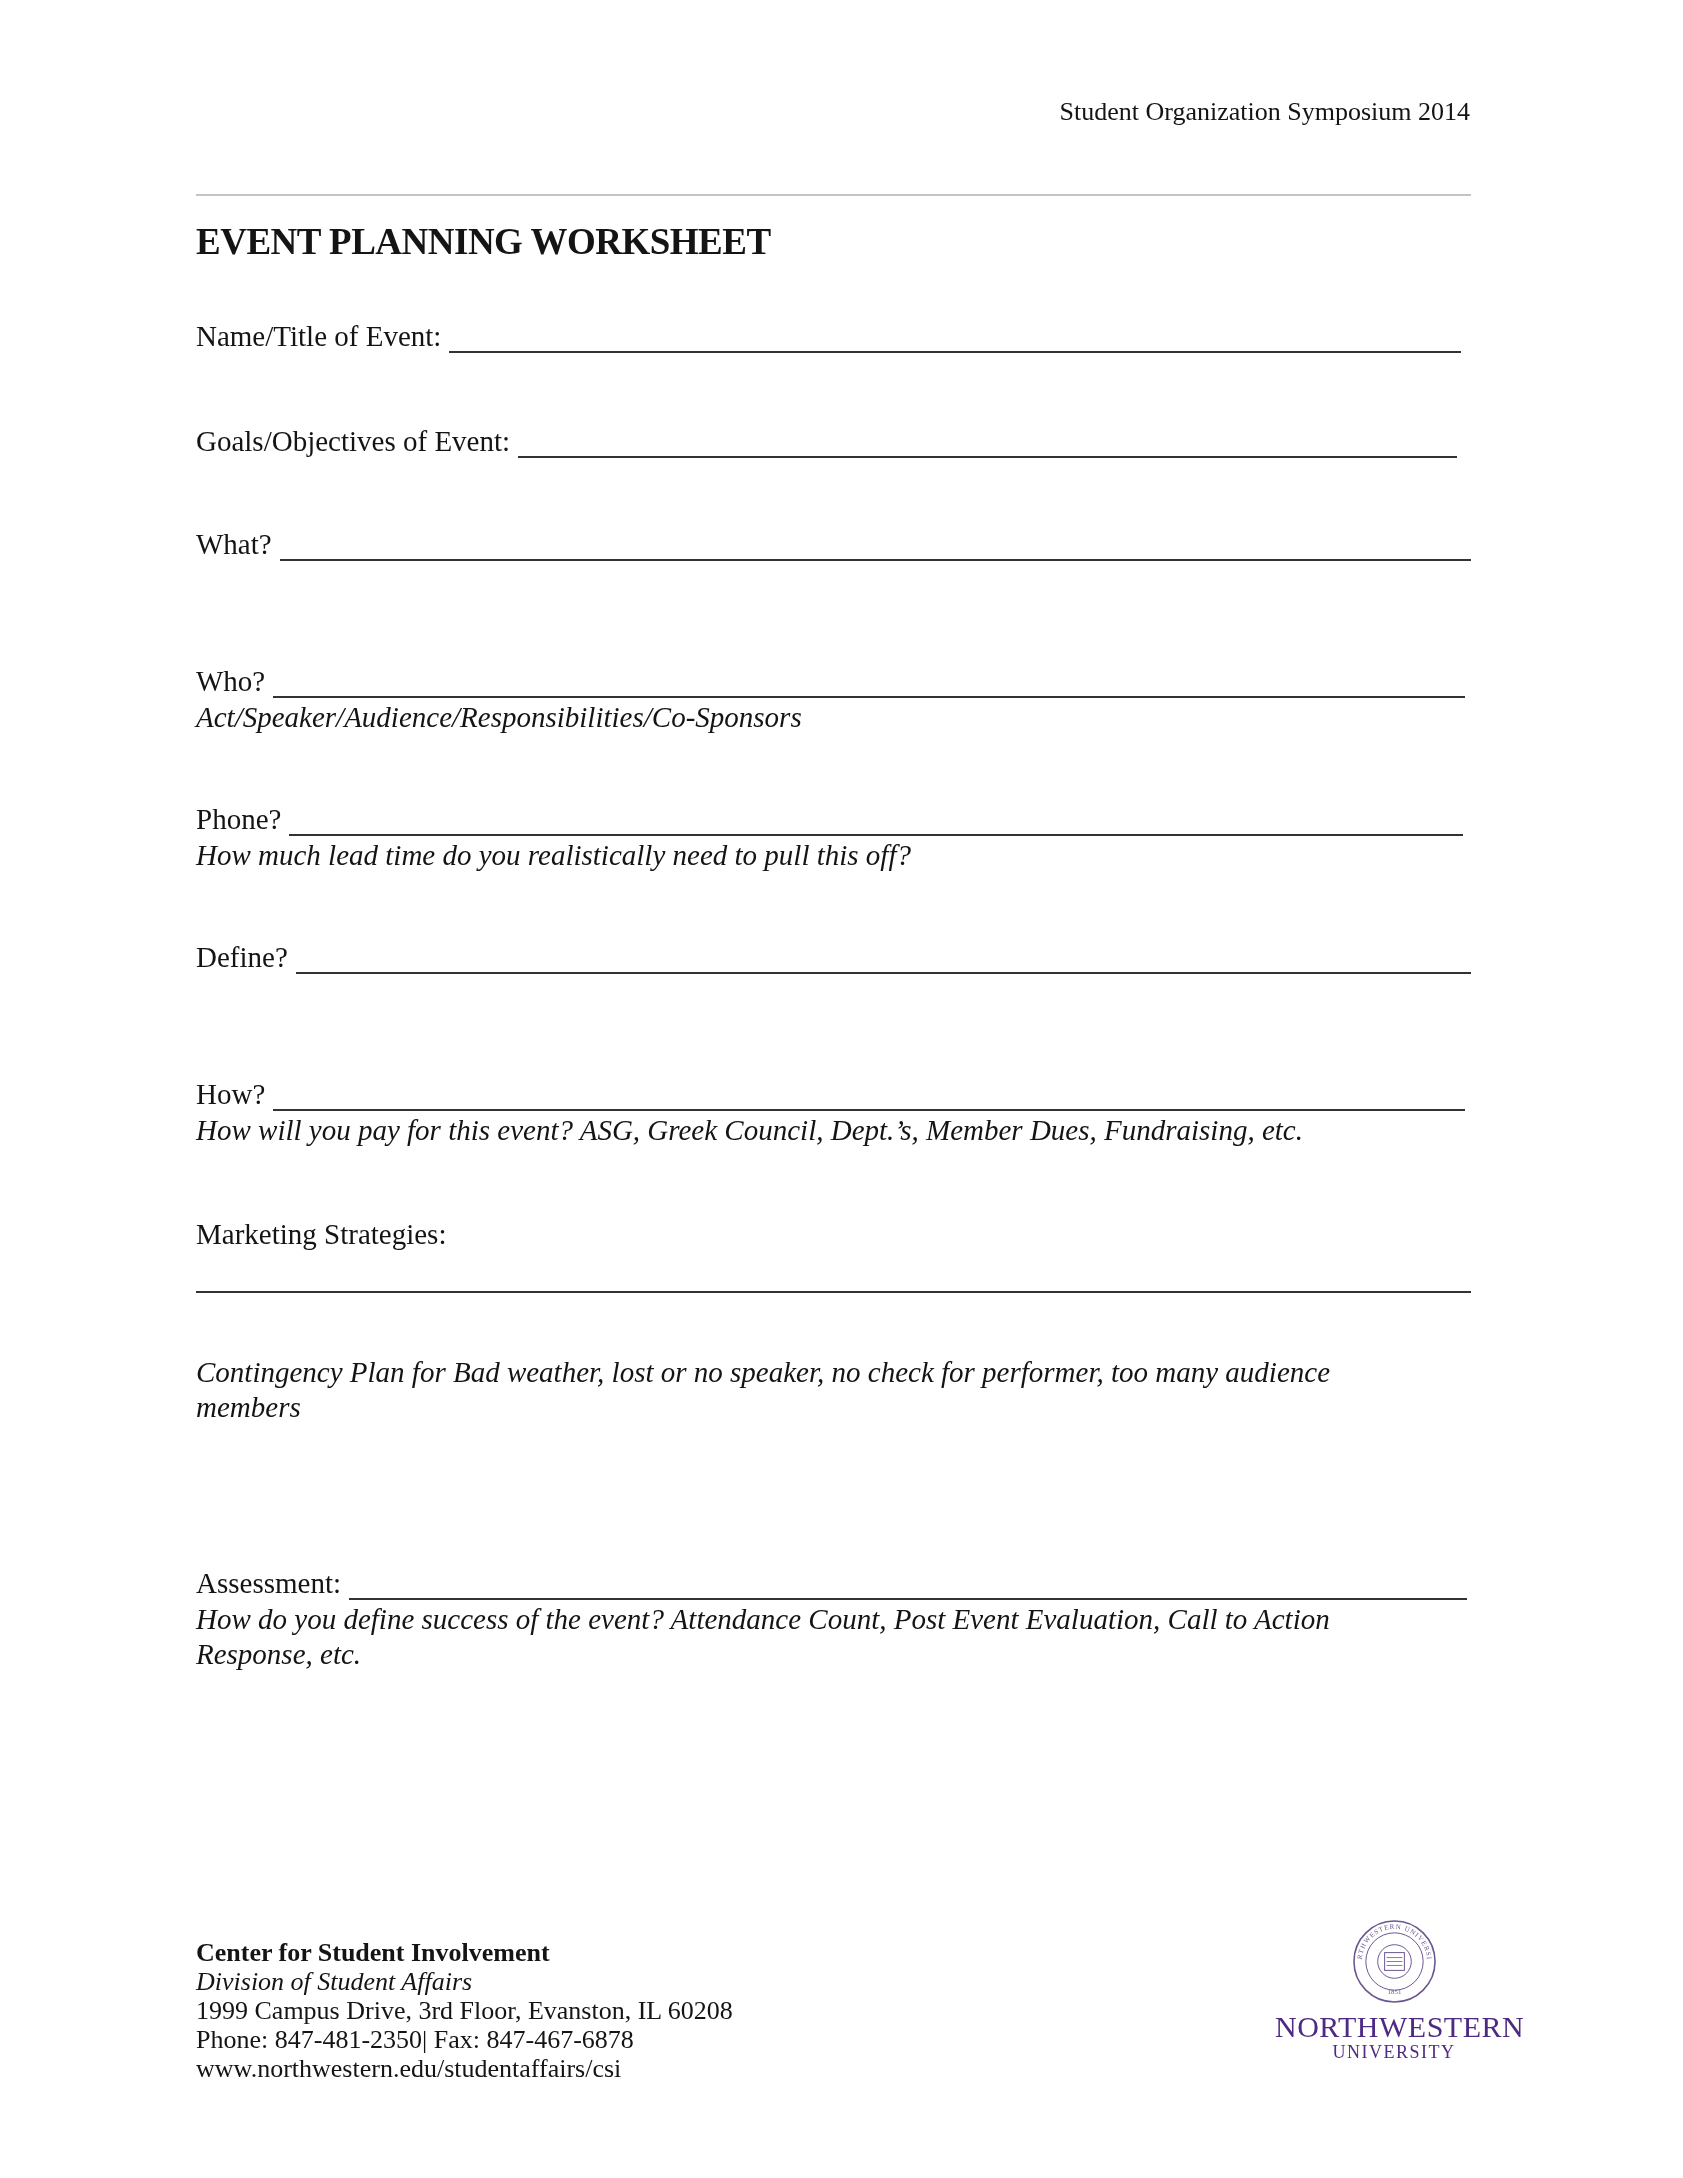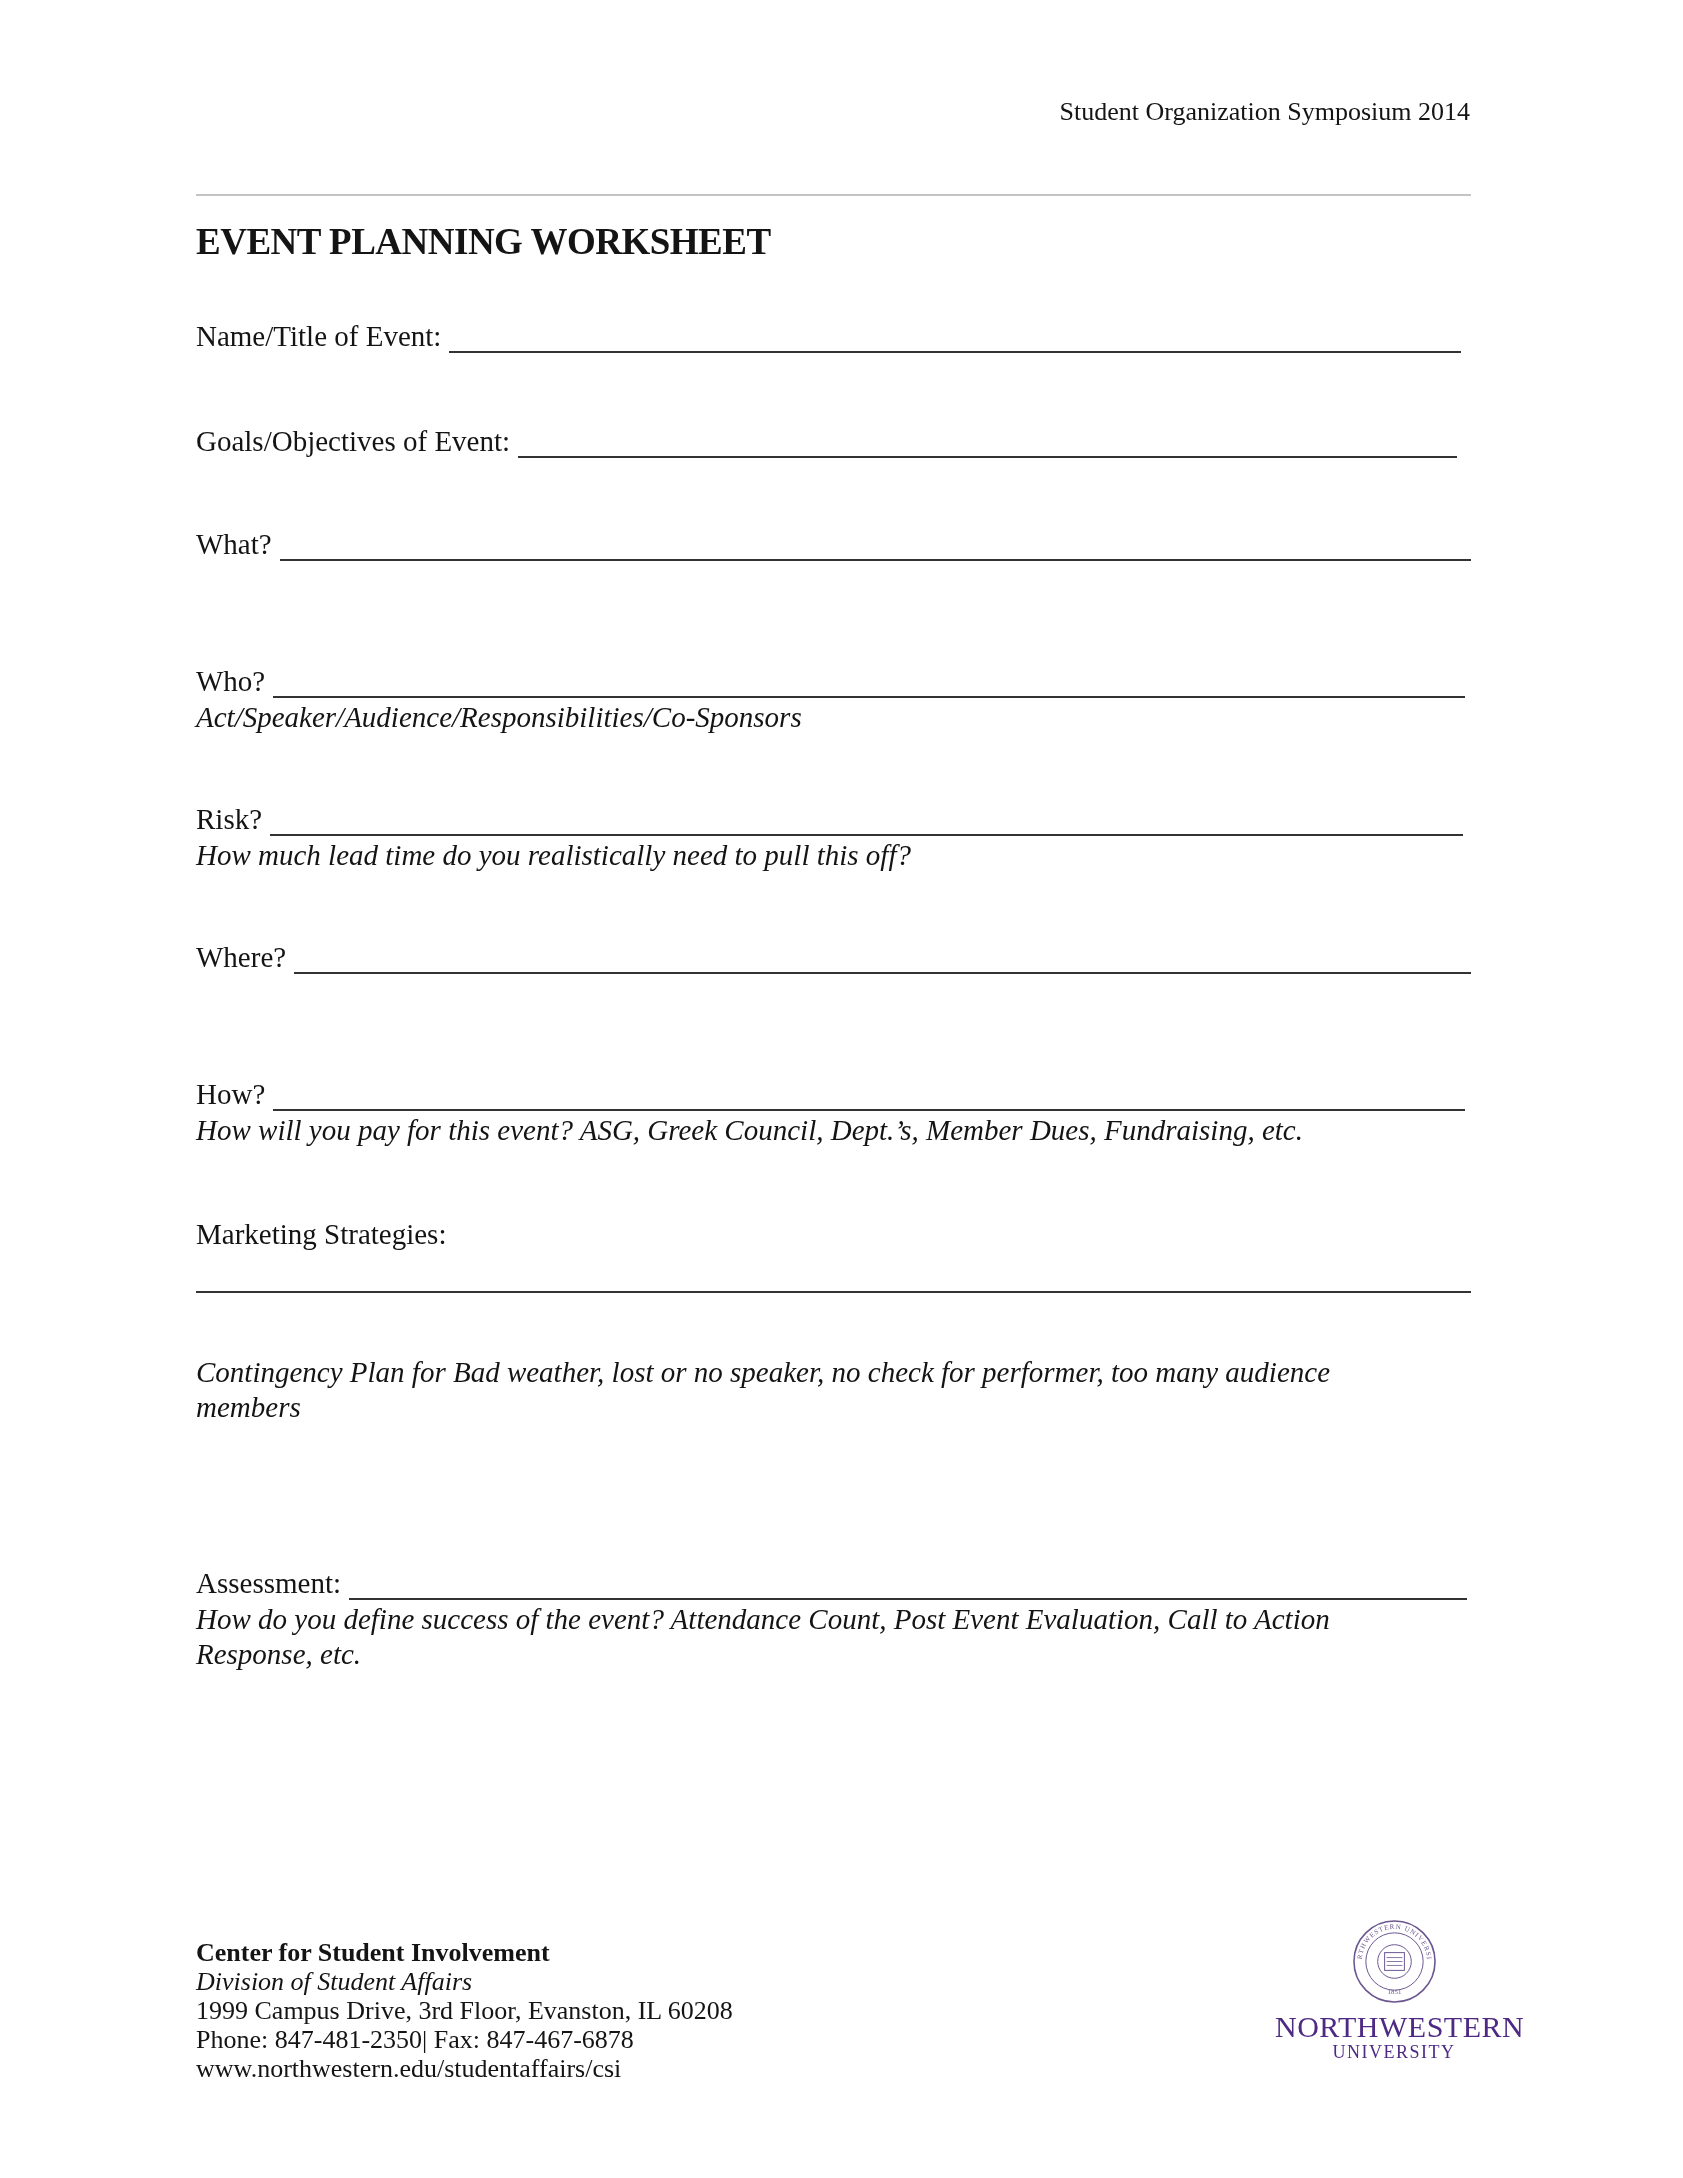--- a/index.html
+++ b/index.html
@@ -54,29 +54,29 @@
 <div class="abs field" style="top:664px;">
   <div class="field-line">
     <span class="label">Who?</span>
     <span class="blank" style="margin-right:6px;"></span>
   </div>
   <div class="hint">Act/Speaker/Audience/Responsibilities/Co-Sponsors</div>
 </div>
 
 <div class="abs field" style="top:802px;">
   <div class="field-line">
-    <span class="label">Risk?</span>
+    <span class="label">Phone?</span>
     <span class="blank" style="margin-right:8px;"></span>
   </div>
   <div class="hint">How much lead time do you realistically need to pull this off?</div>
 </div>
 
 <div class="abs field" style="top:940px;">
   <div class="field-line">
-    <span class="label">Where?</span>
+    <span class="label">Define?</span>
     <span class="blank"></span>
   </div>
 </div>
 
 <div class="abs field" style="top:1077px;">
   <div class="field-line">
     <span class="label">How?</span>
     <span class="blank" style="margin-right:6px;"></span>
   </div>
   <div class="hint">How will you pay for this event? ASG, Greek Council, Dept.’s, Member Dues, Fundraising, etc.</div>

